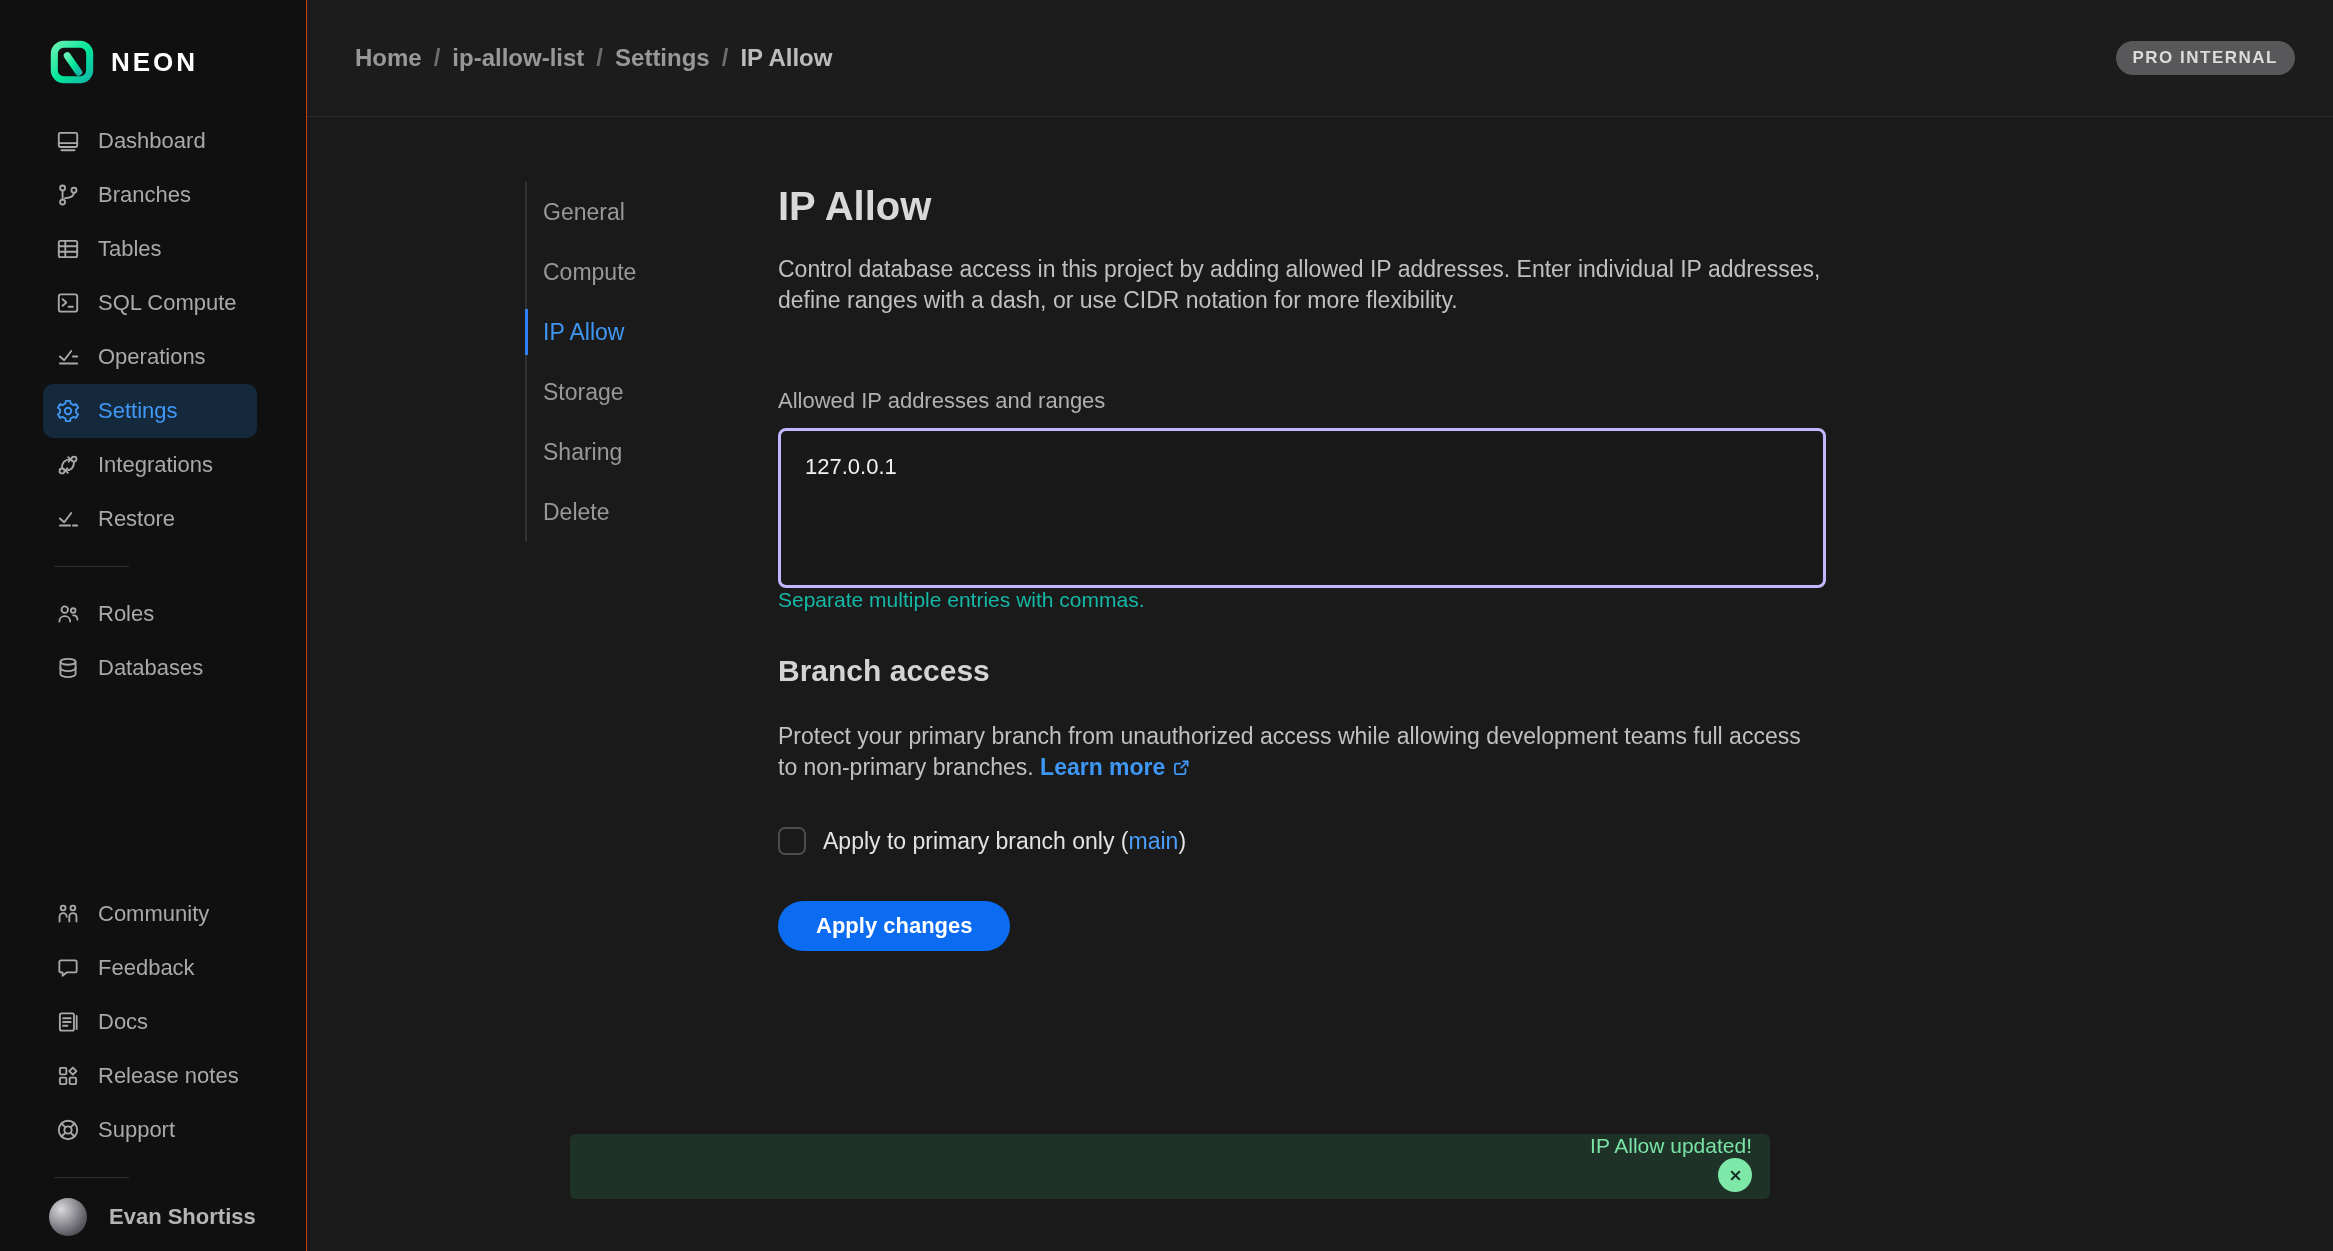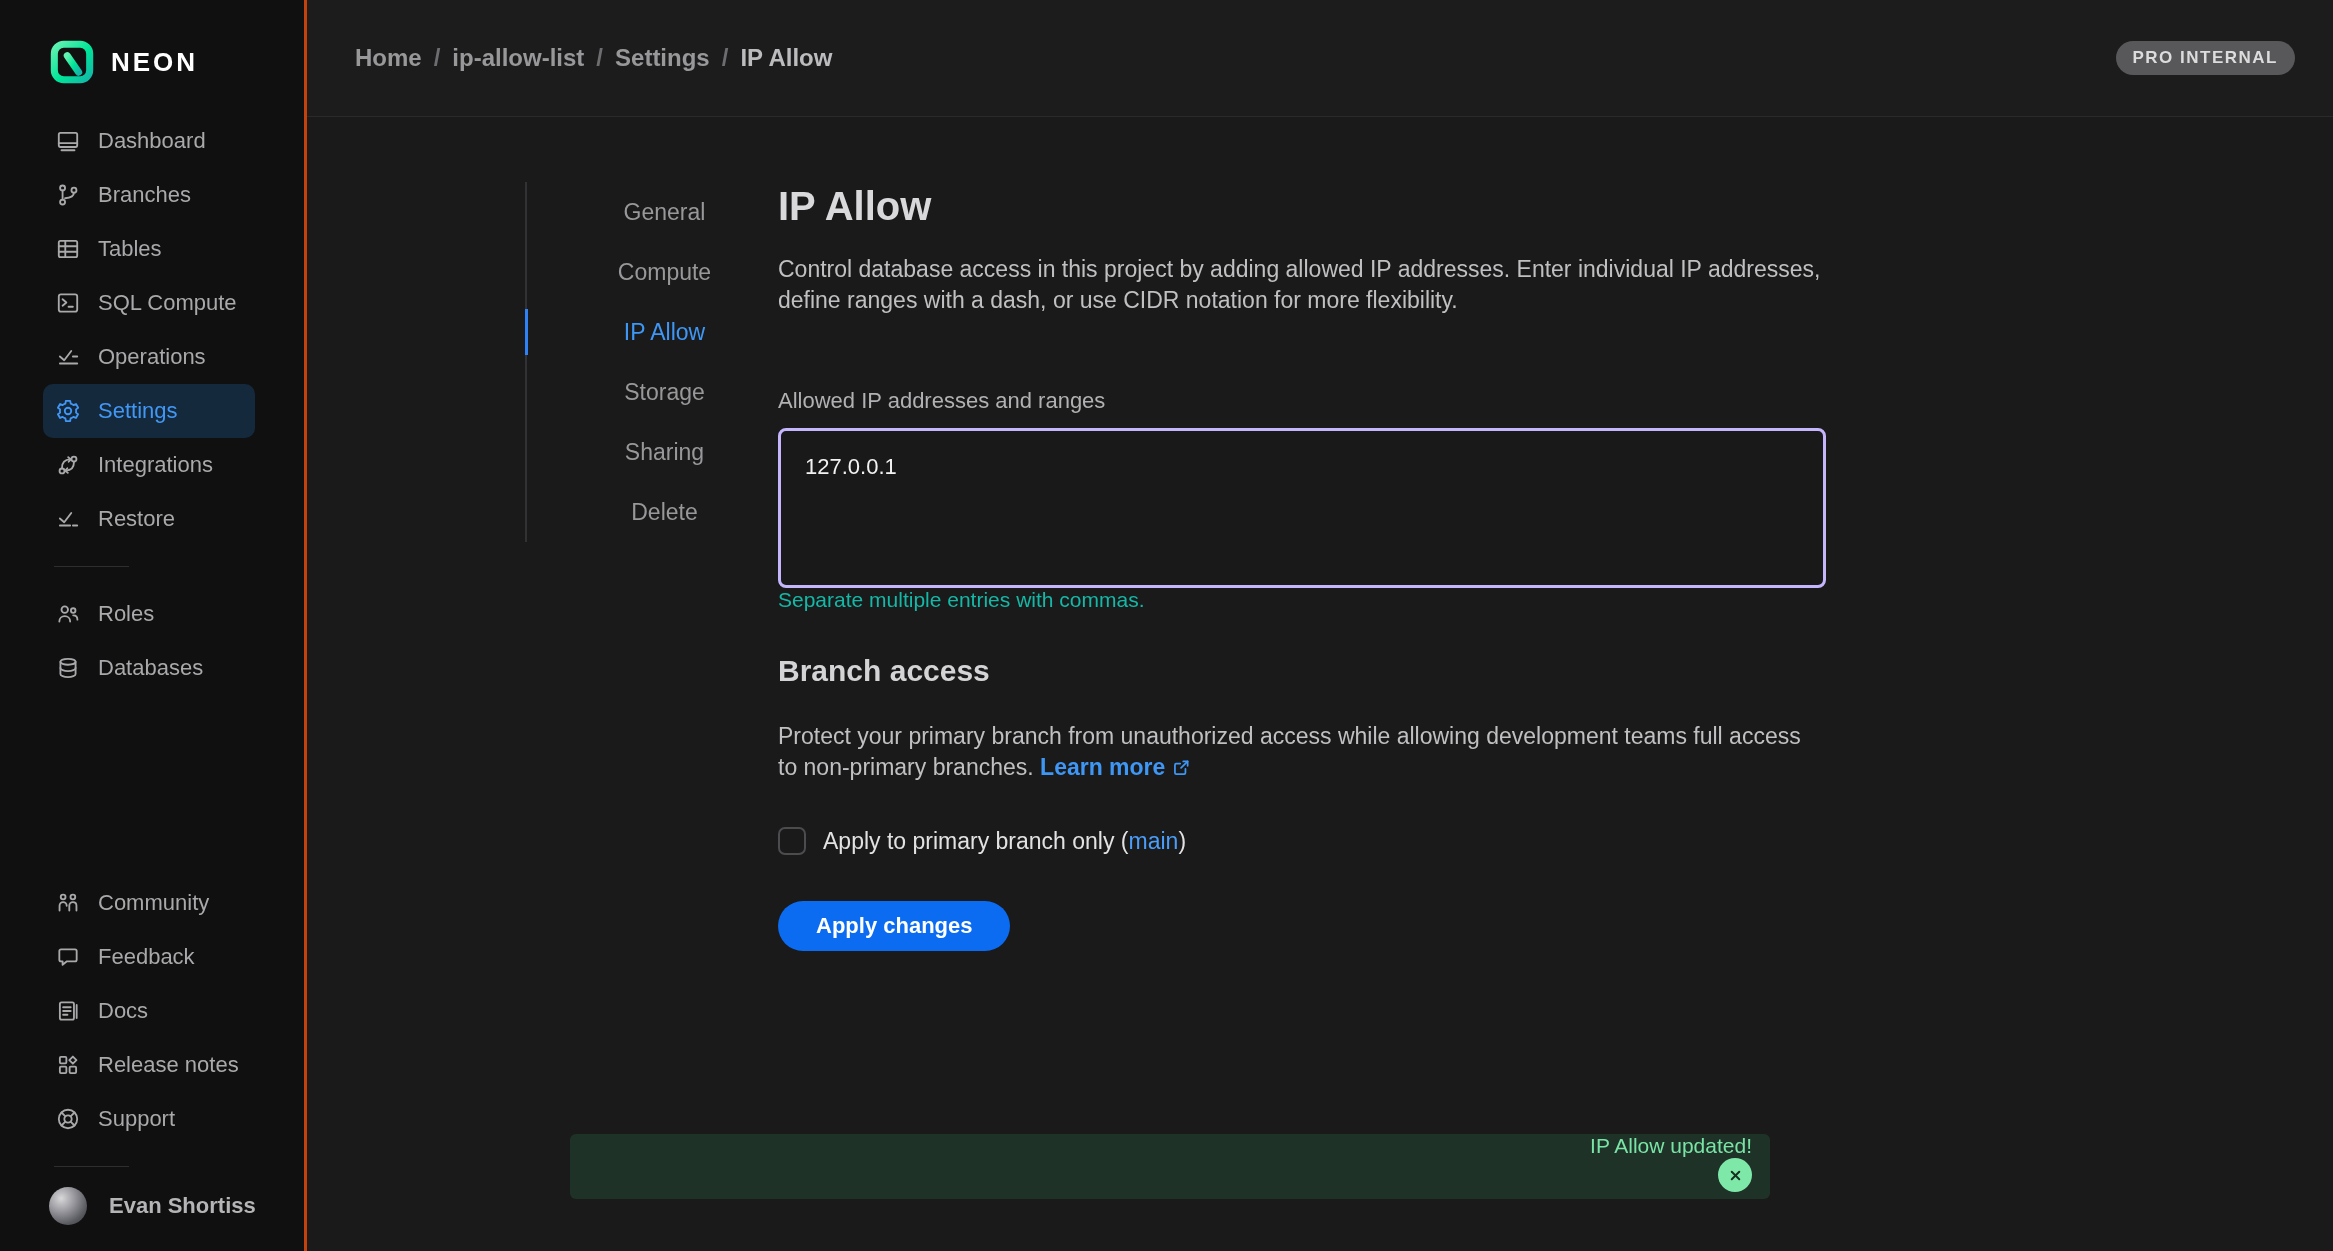--- a/index.html
+++ b/index.html
@@ -6,23 +6,23 @@
   body{
     width:2333px;height:1251px;overflow:hidden;position:relative;
     font-family:"Liberation Sans","DejaVu Sans",sans-serif;
     -webkit-font-smoothing:antialiased;
   }
   .app{display:flex;width:100%;height:100%;}
 
   
   .sidebar{
     width:307px;min-width:307px;box-sizing:border-box;
-    background:#101011;border-right:3px solid #c2410c;
+    background:#101011;border-right:1px solid #c2410c;
     display:flex;flex-direction:column;
-    padding:40px 0 26px;
+    padding:40px 0 15px;
   }
   .logo-row{display:flex;align-items:center;gap:17px;margin-left:50px;}
   .logo-mark svg{display:block;}
   .logo-word{font-size:26px;font-weight:800;letter-spacing:3px;color:#ffffff;}
   .nav{list-style:none;margin:30px 49px 0 43px;padding:0;}
   .nav li{
     display:flex;align-items:center;gap:17px;height:54px;padding:0 12px;
     border-radius:10px;color:#a9a9ab;font-size:22px;cursor:pointer;
     box-sizing:border-box;white-space:nowrap;
   }
@@ -54,21 +54,21 @@
     padding:7px 17px;border-radius:999px;white-space:nowrap;
   }
 
   .content{display:flex;padding:65px 0 0 218px;align-items:flex-start;}
 
   
   .subnav{width:253px;min-width:253px;box-sizing:border-box;}
   .subnav ul{list-style:none;margin:0;padding:0;border-left:2px solid #323234;}
   .subnav li{
     position:relative;height:60px;display:flex;align-items:center;
-    padding-left:24px;font-size:23px;color:#98989a;cursor:pointer;justify-content:center;
+    padding-left:16px;font-size:23px;color:#98989a;cursor:pointer;
   }
   .subnav li.active{color:#3f97f5;}
   .subnav li.active::before{
     content:"";position:absolute;left:-2px;top:7px;bottom:7px;width:3px;background:#2f81f7;
   }
 
   
   .article{width:1048px;color:#c0c0c2;}
   .article h1{font-size:40px;line-height:48px;font-weight:700;color:#d9d9db;margin:0 0 24px;}
   .lede{font-size:23px;line-height:31px;margin:0 0 72px;color:#c0c0c2;}

